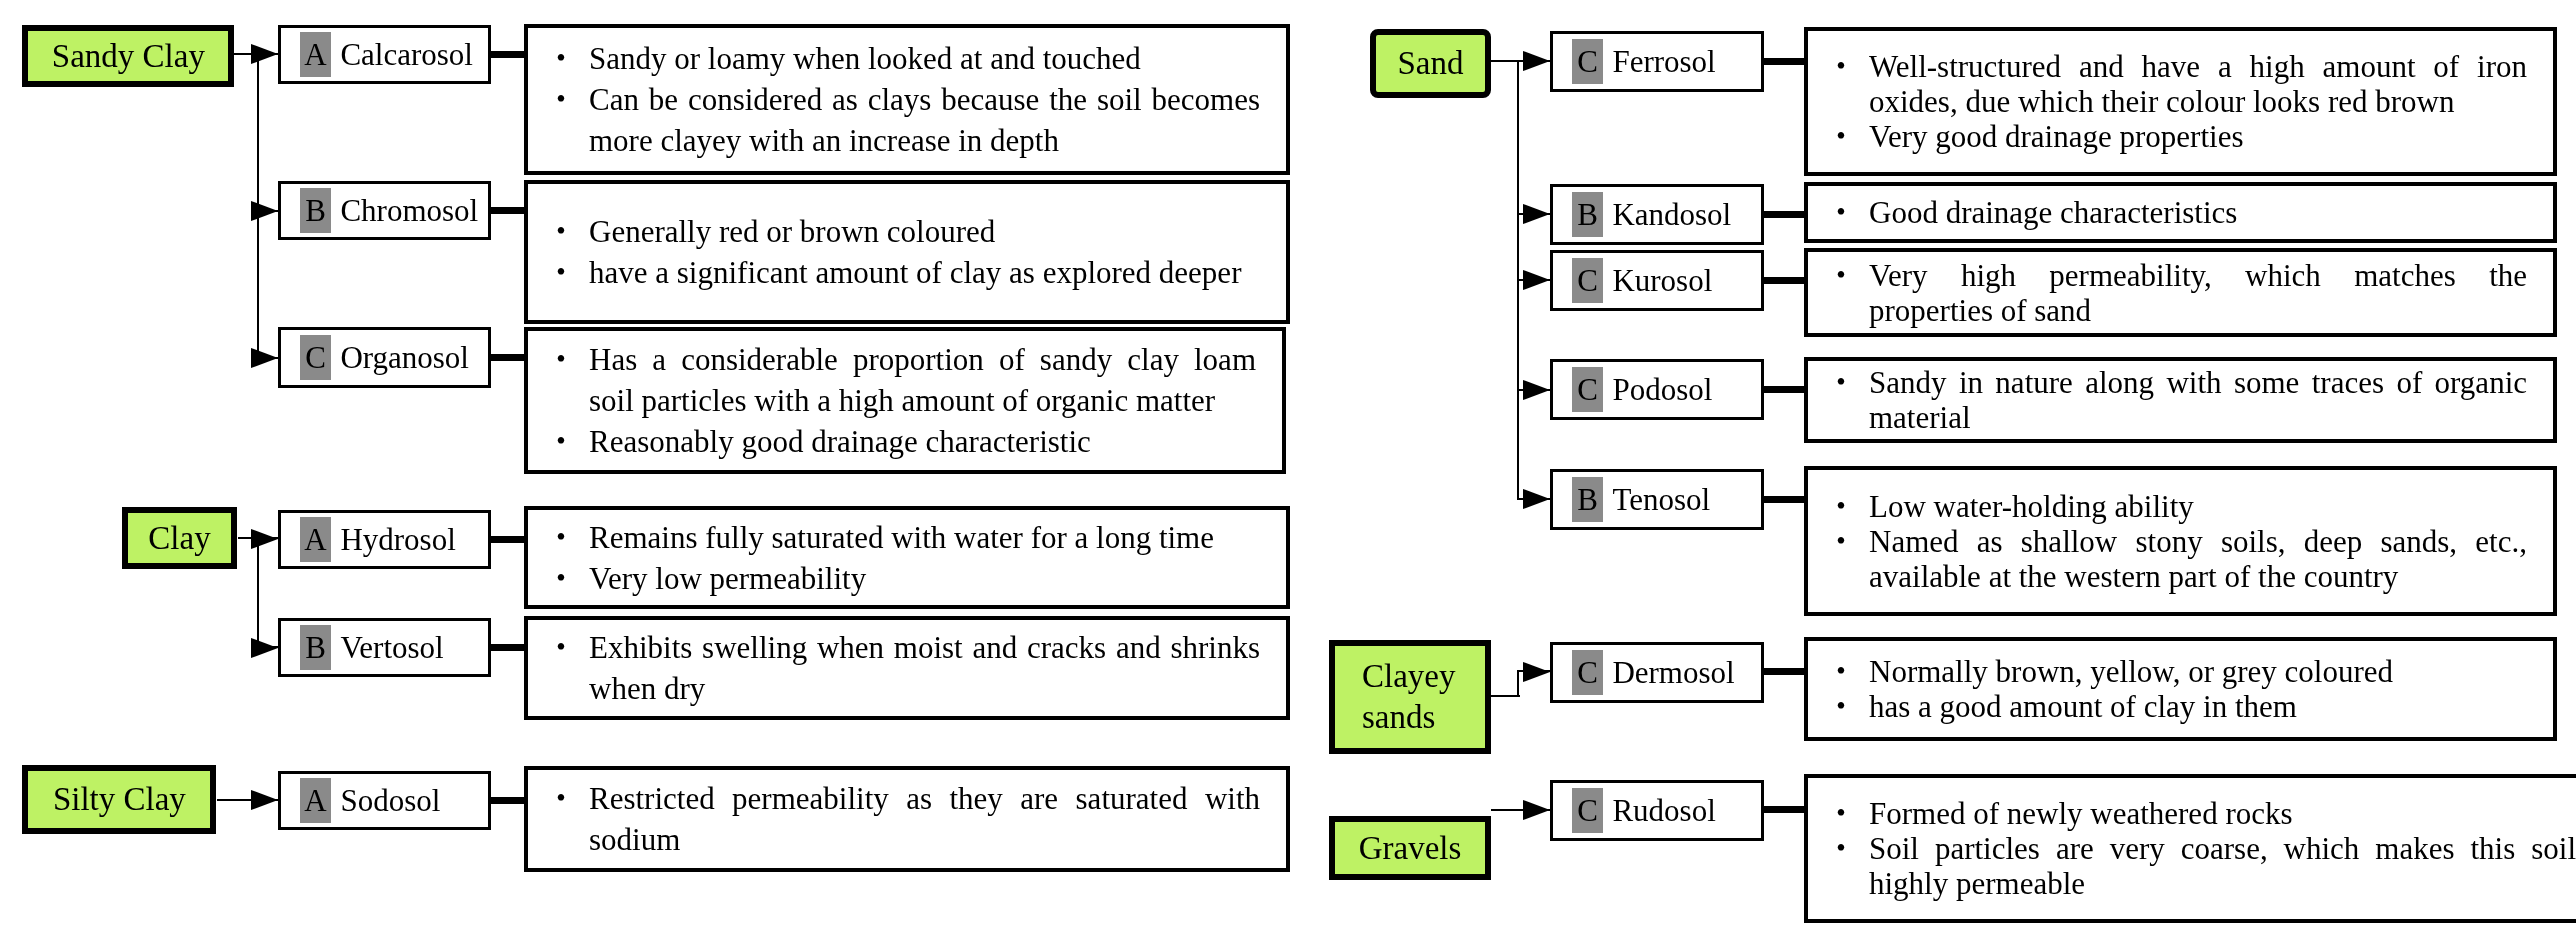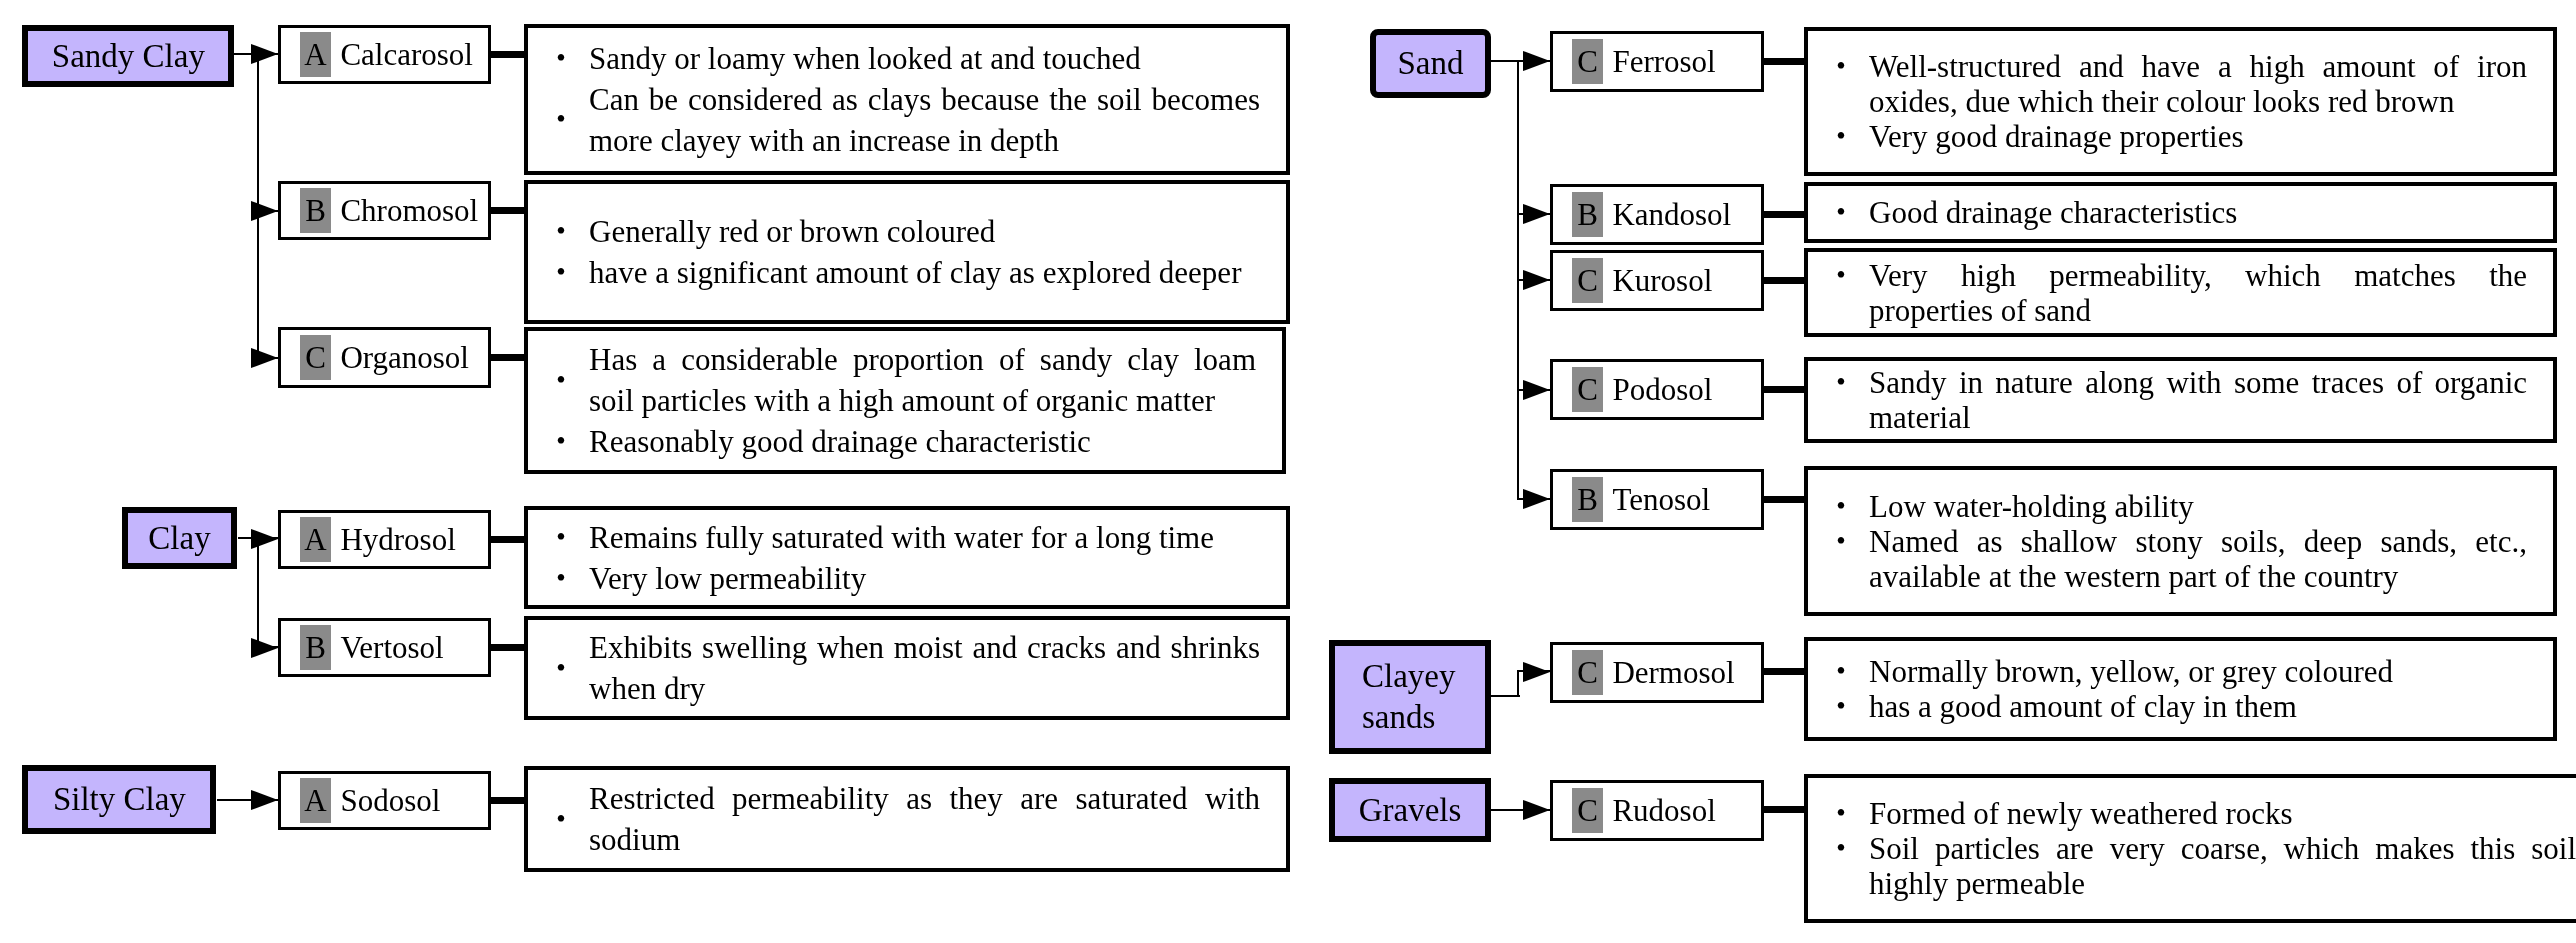--- a/index.html
+++ b/index.html
@@ -6,21 +6,21 @@
   #canvas{
     position:relative;
     width:2576px;height:944px;
     background:#ffffff;
     font-family:"Liberation Serif","DejaVu Serif",serif;
     color:#000;
     overflow:hidden;
   }
   .parent{
     position:absolute;box-sizing:border-box;
-    background:#c4b5fd;border:6.5px solid #000;
+    background:#bef264;border:6.5px solid #000;
     display:flex;align-items:center;justify-content:center;
     font-size:33px;line-height:41px;
   }
   .parent.left-align{justify-content:flex-start;padding-left:27px;}
   .order{
     position:absolute;box-sizing:border-box;
     background:#fff;border:3.5px solid #000;
     display:flex;align-items:center;gap:9.4px;
     padding-left:19px;font-size:31px;white-space:nowrap;
   }
@@ -28,21 +28,21 @@
     background:#8a8a8a;flex:0 0 31px;height:45px;
     display:flex;align-items:center;justify-content:center;
   }
   .desc{
     position:absolute;box-sizing:border-box;
     background:#fff;border:4.7px solid #000;
     display:flex;flex-direction:column;justify-content:center;
     padding:4.7px 26px 4.7px 20px;
   }
   .bullet{display:flex;font-size:31px;}
-  .lcol .bullet{line-height:41px;align-items:center;}
+  .lcol .bullet{line-height:41px;}
   .rcol .bullet{line-height:35px;}
   .bullet::before{
     content:"\2022";
     flex:0 0 41px;box-sizing:border-box;padding-left:8.2px;
     font-size:27px;
   }
   .btxt{flex:1;text-align:justify;}
   .hline,.vline,.tline{position:absolute;background:#000;}
   .hline{height:2.4px;}
   .vline{width:2.4px;}
@@ -259,21 +259,21 @@
   <div class="tline" style="left:1764px;top:668px;width:40px;"></div>
   <div class="desc rcol" style="left:1804px;top:637px;width:753px;height:104px;">
     <div class="bullet">
         <span class="btxt">Normally brown, yellow, or grey coloured</span>
       </div>
     <div class="bullet">
         <span class="btxt">has a good amount of clay in them</span>
       </div>
   </div>
 
-  <div class="parent" style="left:1329px;top:778px;width:162px;height:64px;">
+  <div class="parent" style="left:1329px;top:816px;width:162px;height:64px;">
     <span>Gravels</span>
   </div>
 
   <div class="hline" style="left:1491px;top:809px;width:59px;"></div>
   <div class="arr" style="left:1523px;top:800px;"></div>
 
   <div class="order" style="left:1550px;top:780px;width:214px;height:61px;">
     <span class="grade">C</span>
     <span>Rudosol</span>
   </div>

